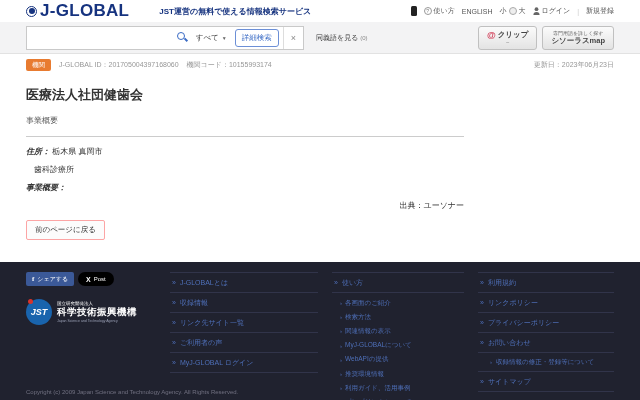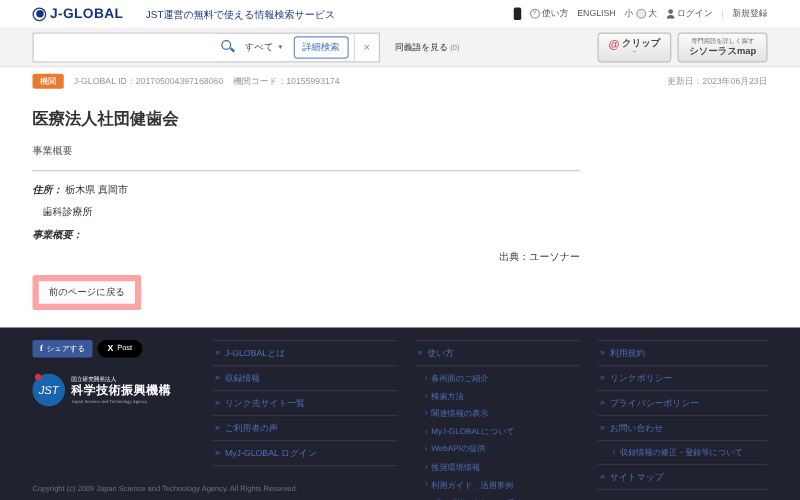--- a/index.html
+++ b/index.html
@@ -10,22 +10,22 @@
     background:#fff; color:#333;
   }
   a { text-decoration:none; color:inherit; cursor:pointer; }
   button { cursor:pointer; }
 
   
   .topbar { height:22px; display:flex; align-items:center; padding:0 26px; background:#fff; }
   .logo { display:flex; align-items:center; gap:3px; }
   .logo-mark { width:11px; height:11px; border-radius:50%; border:1.5px solid #16337f; position:relative; }
   .logo-mark::after { content:""; position:absolute; inset:1.5px; border-radius:50%; background:#16337f; }
-  .logo-text { font-size:11px; font-weight:bold; color:#16337f; letter-spacing:.3px;text-align:center; }
-  .tagline { font-size:8px; font-weight:normal; color:#16337f; margin-left:18px; }
+  .logo-text { font-size:17px; font-weight:bold; color:#16337f; letter-spacing:.3px;text-align:center; }
+  .tagline { font-size:8px; font-weight:bold; color:#16337f; margin-left:30px; }
   .topnav { margin-left:auto; display:flex; align-items:center; gap:7px; font-size:7px; color:#555; }
   .phone-icon { width:6px; height:10px; background:#222; border-radius:1.5px; }
   .q-icon { display:inline-block; width:8px; height:8px; border:1px solid #999; border-radius:50%;
             font-size:5px; line-height:6px; text-align:center; color:#777; margin-right:2px; }
   .fontsize { display:flex; align-items:center; }
   .circle-icon { display:inline-block; width:8px; height:8px; border:1px solid #aaa; border-radius:50%; background:#eee; margin:0 2px; }
   .nav-item { display:flex; align-items:center; }
   .person-icon { margin-right:2px; }
   .navdiv { color:#ccc; }
 
@@ -65,37 +65,37 @@
   
   .content { padding:6px 26px 0; height:186px; }
   .title { font-size:13px; color:#333; margin:4px 0 0; font-weight:bold; }
   .kana { font-size:8px; color:#555; margin-top:11px; }
   .detail-block { width:438px; margin-top:10px; }
   .divider { border:none; border-top:1px solid #ccc; margin:0 0 9px; }
   .row { font-size:8px; color:#333; margin-bottom:7px; }
   .lbl { font-weight:bold;font-style:italic; }
   .value { padding-left:8px; }
   .source { font-size:8px; color:#333; text-align:right; margin-top:3px; }
-  .back-btn { margin-top:9px; font-size:7.5px; color:#333; background:#fcfcfc; border:5px solid #fca5a5;
+  .back-btn { margin-top:9px; font-size:7.5px; color:#333; background:#fcfcfc; border:1px solid #fca5a5;
               border-radius:2px; padding:4px 8px; font-family:inherit; }
 
   
   .footer { height:138px; background:#20222f; position:relative; display:flex; gap:14px;
             padding:10px 26px 0; }
   .f-left { width:130px; flex:none; }
   .share-row { display:flex; gap:4px; }
   .fb-btn { background:#3b5998; color:#fff; font-size:6px; border-radius:2px; padding:2.5px 6px;
             display:flex; align-items:center; gap:3px; }
   .fb-f { font-weight:bold; font-size:7px; font-family:"Liberation Serif",serif; }
   .x-btn { background:#000; color:#fff; font-size:6px; border-radius:8px; padding:2.5px 8px;
            display:flex; align-items:center; gap:3px; }
   .x-logo { font-weight:bold; font-size:7px; }
   .jst-block { display:flex; align-items:center; gap:5px; margin-top:13px; }
   .jst-mark { width:26px; height:26px; border-radius:50%; background:#1964ad; color:#fff;
-              font-style:italic; font-weight:normal; font-size:9px; display:flex; align-items:center;
+              font-style:italic; font-weight:bold; font-size:9px; display:flex; align-items:center;
               justify-content:center; position:relative; flex:none; }
   .jst-dot { position:absolute; top:0; left:2px; width:5px; height:5px; background:#d8342c; border-radius:50%; }
   .jst-small { font-size:4.5px; color:#fff; }
   .jst-big { font-size:9.5px; color:#fff; font-weight:bold; letter-spacing:.5px; white-space:nowrap; }
   .jst-en { font-size:3.5px; color:#9aa0b5; }
   .f-col { list-style:none; margin:0; padding:0; }
   .col1 { width:148px; flex:none; border-top:1px solid #31344a; }
   .col2 { width:132px; flex:none; }
   .col3 { flex:1; border-top:1px solid #31344a; }
   .col1 li, .col3 li, .f-head { display:flex; align-items:center; gap:4px; font-size:7px; color:#4e6fb8;

